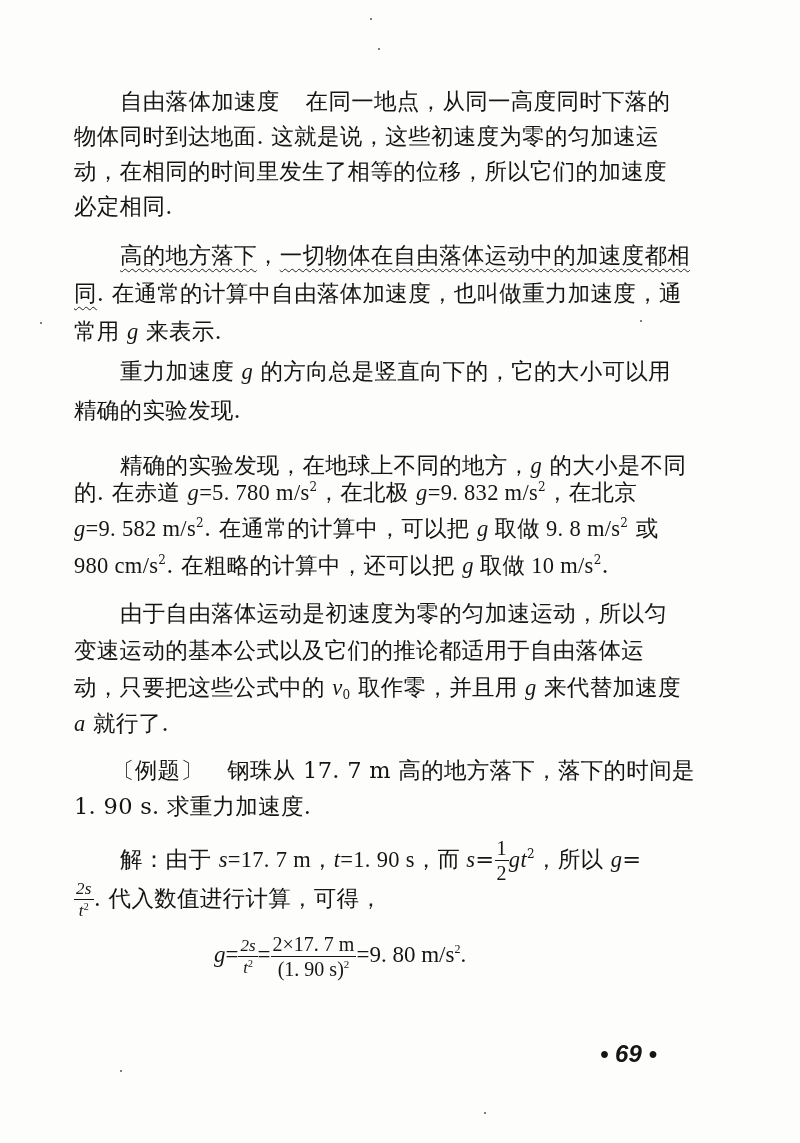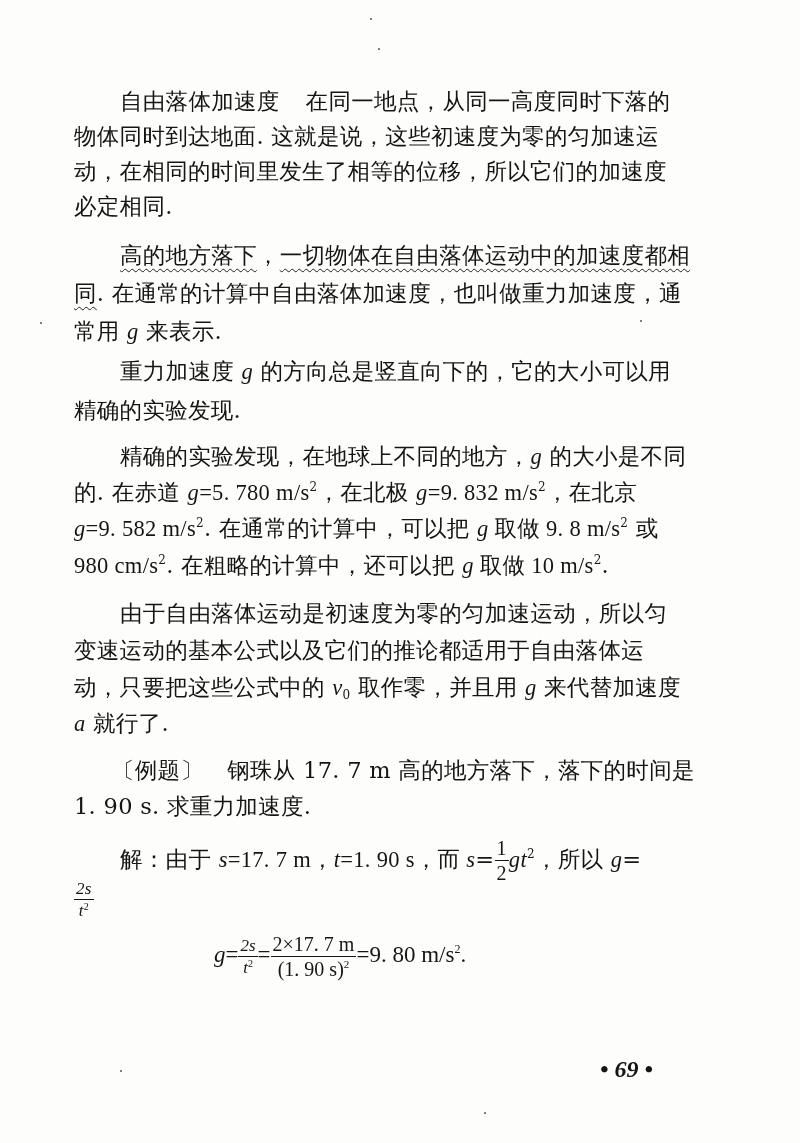--- a/index.html
+++ b/index.html
@@ -16,21 +16,21 @@
   .it { font-style: italic; font-family: "Liberation Serif", serif; }
   .num { font-family: "Liberation Serif", serif; }
   .wavy { text-decoration: underline wavy #222; text-underline-offset: 5px; text-decoration-thickness: 1px; }
   sup { font-size: 12px; vertical-align: 9px; line-height: 0; }
   sub { font-size: 12px; vertical-align: -4px; line-height: 0; }
   .frac { display: inline-block; vertical-align: middle; text-align: center; line-height: 1; font-family: "Liberation Serif", serif; }
   .frac .n { display: block; padding: 0 2px 2px; border-bottom: 1.3px solid #151515; font-size: 20px; }
   .frac .d { display: block; padding-top: 2px; font-size: 20px; }
   .frac.small .n, .frac.small .d { font-size: 17px; }
   .formula { position: absolute; left: 214px; top: 934px; font-size: 23px; font-family: "Liberation Serif", serif; white-space: nowrap; }
-  .pagenum { position: absolute; left: 600px; top: 1040px; font-size: 24px; font-style: italic; font-weight: bold; font-family: Liberation Serif, serif; margin-top: 16px; }
+  .pagenum { position: absolute; left: 600px; top: 1040px; font-size: 24px; font-style: italic; font-weight: bold; font-family: Liberation Sans, sans-serif; }
   .dot { position: absolute; width: 2px; height: 2px; background: #555; border-radius: 1px; }
 </style>
 </head>
 <body>
 
 <div class="dot" style="left:370px;top:18px"></div>
 <div class="dot" style="left:378px;top:48px"></div>
 <div class="dot" style="left:40px;top:322px"></div>
 <div class="dot" style="left:640px;top:320px"></div>
 <div class="dot" style="left:120px;top:1070px"></div>
@@ -53,21 +53,21 @@
   </div>
   <div class="line" style="top:316px">
     <span>常用 </span><span class="it">g</span><span> 来表示.</span>
   </div>
 
   <div class="line indent" style="top:356px">
     <span>重力加速度 </span><span class="it">g</span><span> 的方向总是竖直向下的，它的大小可以用</span>
   </div>
   <div class="line" style="top:395px">精确的实验发现.</div>
 
-  <div class="line indent" style="top:441px">
+  <div class="line indent" style="top:450px">
     <span>精确的实验发现，在地球上不同的地方，</span><span class="it">g</span><span> 的大小是不同</span>
   </div>
   <div class="line" style="top:477px">
     <span>的.  在赤道 </span><span class="it">g</span><span class="num">=5. 780 m/s</span><sup>2</sup><span>，在北极 </span><span class="it">g</span><span class="num">=9. 832 m/s</span><sup>2</sup><span>，在北京</span>
   </div>
   <div class="line" style="top:513px">
     <span class="it">g</span><span class="num">=9. 582 m/s</span><sup>2</sup><span>. 在通常的计算中，可以把 </span><span class="it">g</span><span class="num"> 取做 9. 8 m/s</span><sup>2</sup><span> 或</span>
   </div>
   <div class="line" style="top:550px">
     <span class="num">980 cm/s</span><sup>2</sup><span>.  在粗略的计算中，还可以把 </span><span class="it">g</span><span class="num"> 取做 10 m/s</span><sup>2</sup><span>.</span>
@@ -84,21 +84,21 @@
 
   <div class="line" style="top:755px;left:112px">
     <span>〔例题〕</span><span style="display:inline-block;width:24px"></span><span>钢珠从 17. 7 m 高的地方落下，落下的时间是</span>
   </div>
   <div class="line" style="top:791px">1. 90 s.  求重力加速度.</div>
 
   <div class="line indent" style="top:838px;height:44px">
     <span>解：由于 </span><span class="it">s</span><span class="num">=17. 7 m，</span><span class="it">t</span><span class="num">=1. 90 s，而 </span><span class="it">s</span><span>=</span><span class="frac"><span class="n">1</span><span class="d">2</span></span><span class="it">gt</span><sup>2</sup><span>，所以 </span><span class="it">g</span><span>=</span>
   </div>
   <div class="line" style="top:880px;height:50px">
-    <span class="frac small"><span class="n it">2s</span><span class="d"><span class="it">t</span><sup style="font-size:10px;vertical-align:6px">2</sup></span></span>
+    <span class="frac small"><span class="n it">2s</span><span class="d"><span class="it">t</span><sup style="font-size:10px;vertical-align:6px">2</sup></span></span><span>.  代入数值进行计算，可得，</span>
   </div>
 
   <div class="formula">
     <span class="it">g</span><span>=</span><span class="frac small"><span class="n it">2s</span><span class="d"><span class="it">t</span><sup style="font-size:10px;vertical-align:6px">2</sup></span></span><span>=</span><span class="frac"><span class="n">2×17. 7 m</span><span class="d"><span>(1. 90 s)</span><sup style="font-size:11px;vertical-align:8px">2</sup></span></span><span>=9. 80 m/s</span><sup>2</sup><span>.</span>
   </div>
 
   <div class="pagenum">• 69 •</div>
 </div>
 
 </body></html>

